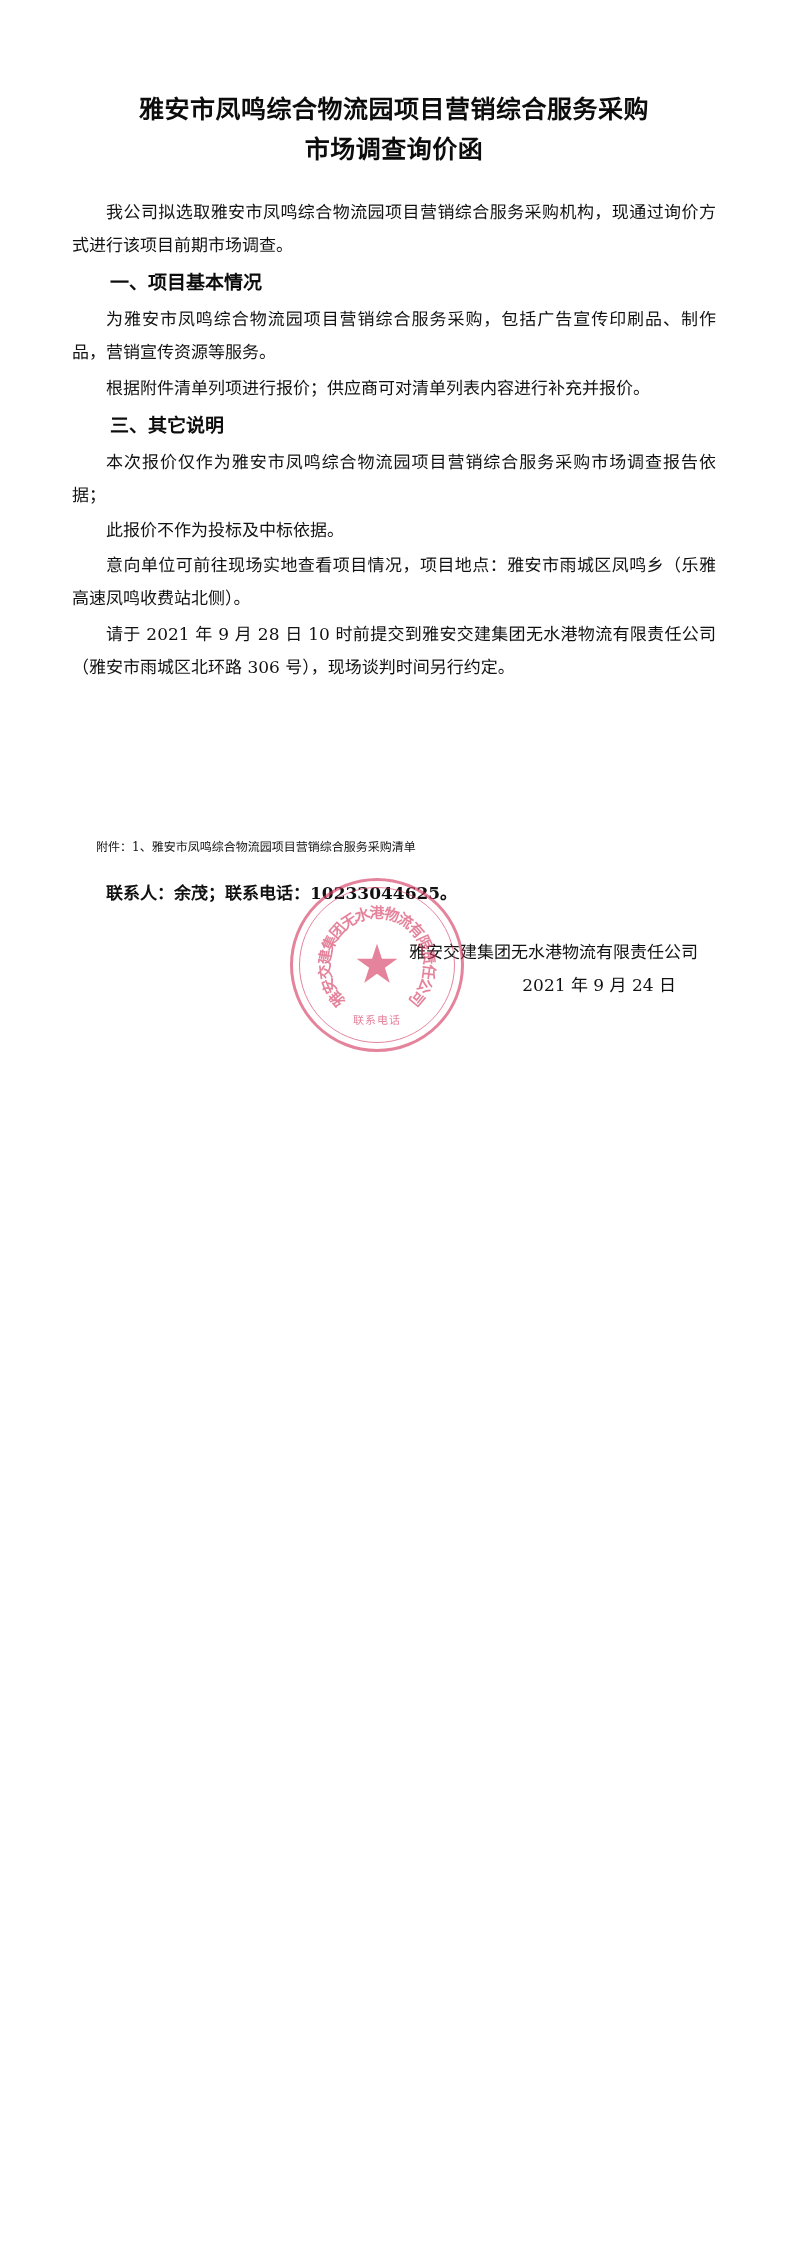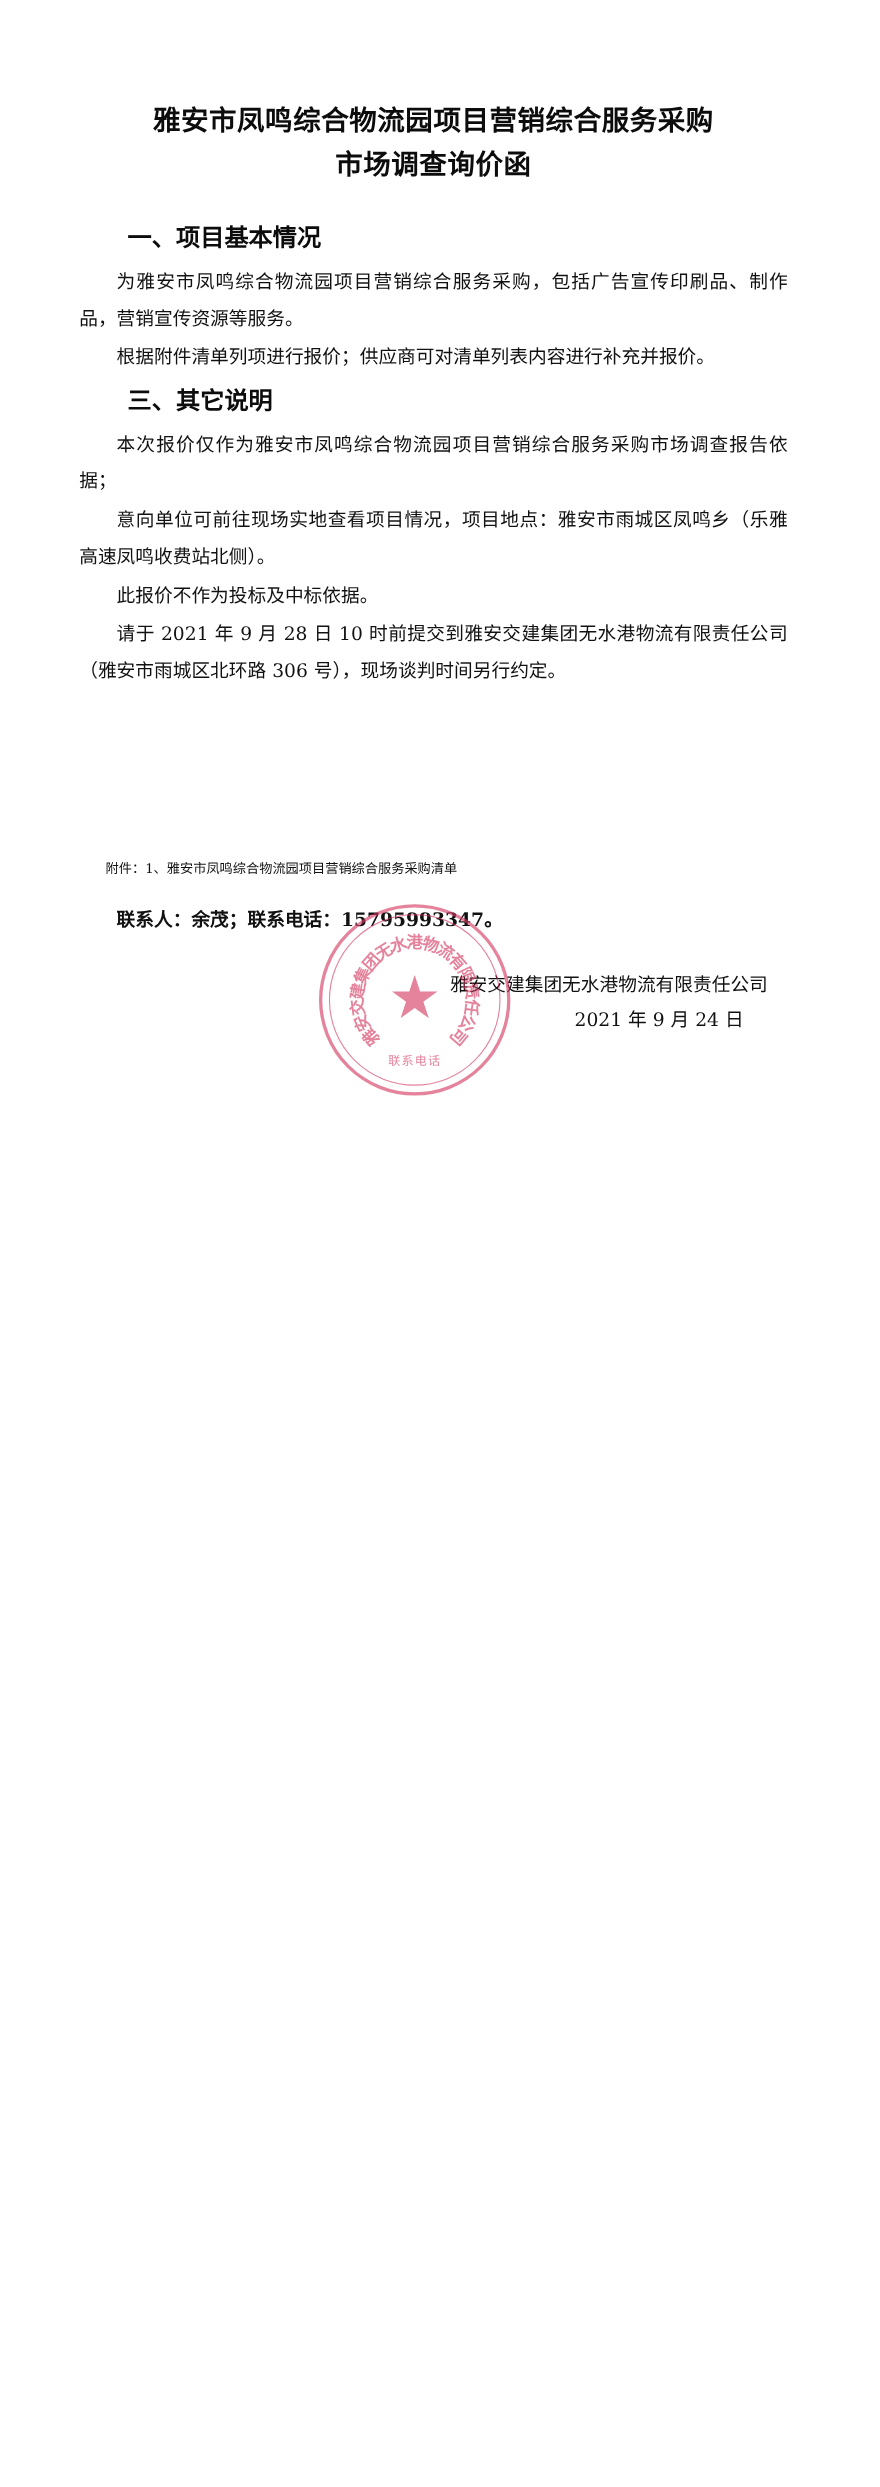--- a/index.html
+++ b/index.html
@@ -33,21 +33,21 @@
   .para {
     font-size: 17px;
     line-height: 1.95;
     text-align: justify;
     text-justify: inter-ideograph;
     text-indent: 2em;
     margin: 0 0 2px 0;
     color: #111111;
   }
   .section-head {
-    font-size: 22px;
+    font-size: 19px;
     font-weight: bold;
     line-height: 1.95;
     text-indent: 2em;
     margin: 2px 0 2px 0;
     color: #0c0c0c;
   }
   .spacer-block {
     height: 150px;
   }
   .attachment {
@@ -137,38 +137,39 @@
 </head>
 <body>
 
 <div class="page">
 
   <h1 class="doc-title">
     <span>雅安市凤鸣综合物流园项目营销综合服务采购</span><br>
     <span>市场调查询价函</span>
   </h1>
 
+  <p class="para">我公司拟选取雅安市凤鸣综合物流园项目营销综合服务采购机构，现通过询价方式进行该项目前期市场调查。</p>
 
   <h2 class="section-head">一、项目基本情况</h2>
   <p class="para">为雅安市凤鸣综合物流园项目营销综合服务采购，包括广告宣传印刷品、制作品，营销宣传资源等服务。</p>
 
   <p class="para">根据附件清单列项进行报价；供应商可对清单列表内容进行补充并报价。</p>
 
   <h2 class="section-head">三、其它说明</h2>
   <p class="para">本次报价仅作为雅安市凤鸣综合物流园项目营销综合服务采购市场调查报告依据；</p>
+  <p class="para">此报价不作为投标及中标依据。</p>
   <p class="para">意向单位可前往现场实地查看项目情况，项目地点：雅安市雨城区凤鸣乡（乐雅高速凤鸣收费站北侧）。</p>
-  <p class="para">此报价不作为投标及中标依据。</p>
 
   <p class="para">请于 2021 年 9 月 28 日 10 时前提交到雅安交建集团无水港物流有限责任公司（雅安市雨城区北环路 306 号），现场谈判时间另行约定。</p>
 
   <div class="spacer-block"></div>
 
   <p class="attachment">附件：1、雅安市凤鸣综合物流园项目营销综合服务采购清单</p>
 
-  <p class="contact">联系人：余茂；联系电话：15795993347。</p>
+  <p class="contact">联系人：余茂；联系电话：10233044625。</p>
 
   <div class="signature-block">
     <div class="seal">
       <div class="inner-ring"></div>
       <div class="seal-text" id="seal-arc">
           <span style="transform: rotate(-130deg) translate(-50%, -64px);">雅</span>
           <span style="transform: rotate(-113.75deg) translate(-50%, -64px);">安</span>
           <span style="transform: rotate(-97.5deg) translate(-50%, -64px);">交</span>
           <span style="transform: rotate(-81.25deg) translate(-50%, -64px);">建</span>
           <span style="transform: rotate(-65deg) translate(-50%, -64px);">集</span>

